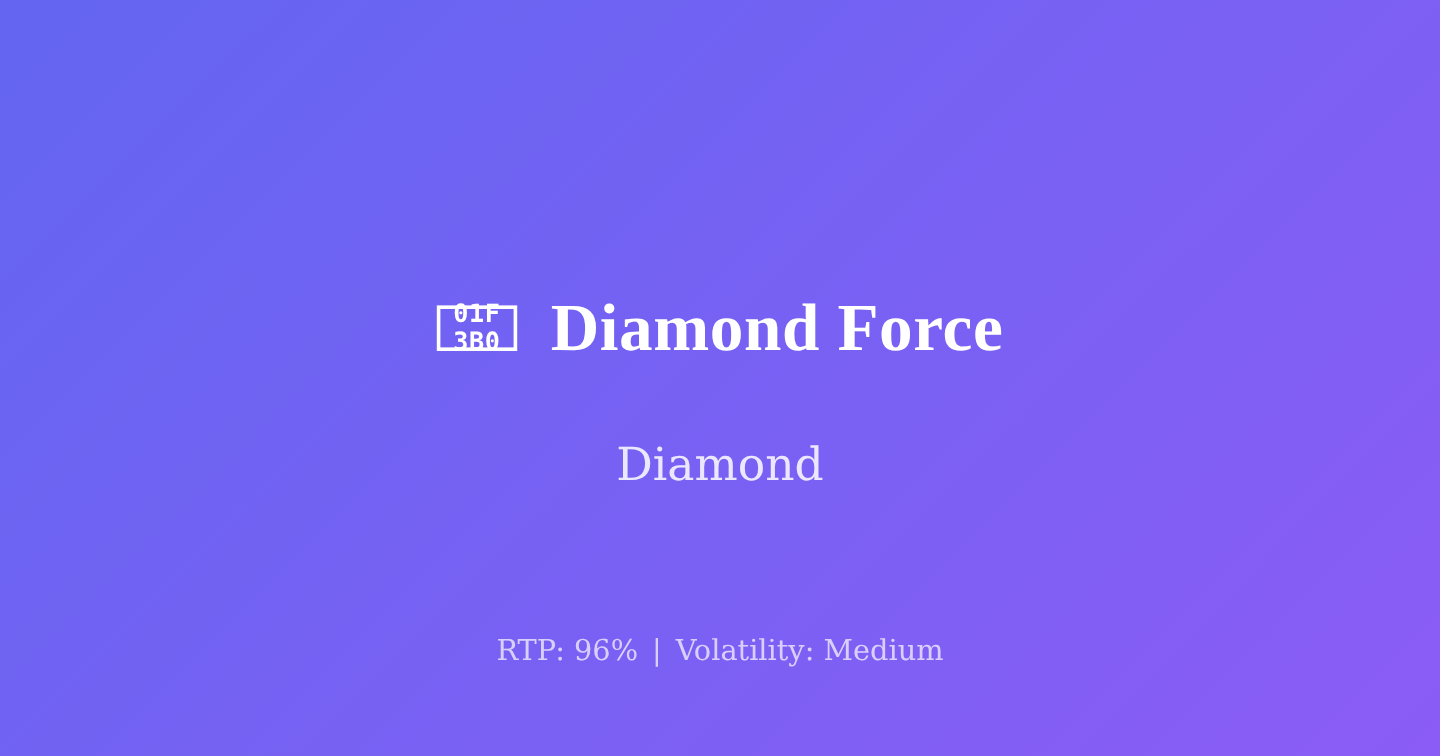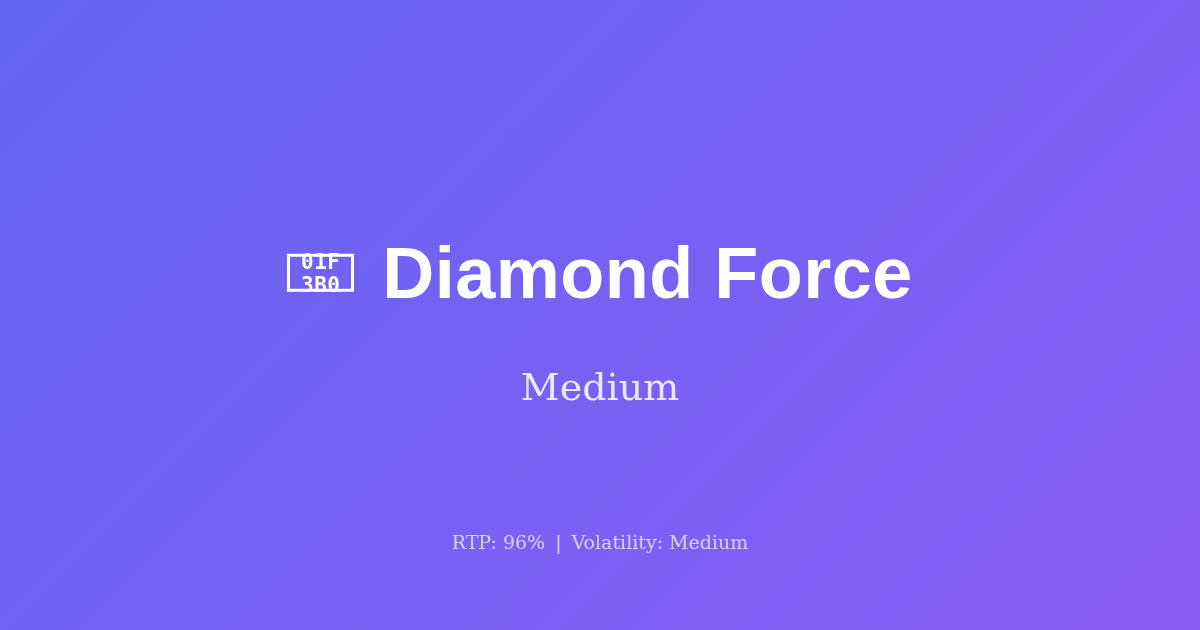--- a/index.html
+++ b/index.html
@@ -58,22 +58,22 @@
     padding: 1px 0 0 0;
     flex: 0 0 auto;
   }
   .tofu-row {
     display: block;
     height: 23px;
     line-height: 23px;
   }
 
   .page-title {
-    font-family: Liberation Sans, sans-serif;
-    font-size: 72px;
+    font-family: Liberation Serif, serif;
+    font-size: 56px;
     font-weight: 700;
     color: #ffffff;
     line-height: 1;
     letter-spacing: 0.5px;
   }
 
   
   .subtitle {
     position: absolute;
     left: 0;
@@ -90,21 +90,21 @@
 
   
   .meta {
     position: absolute;
     left: 0;
     right: 0;
     top: 542px;
     transform: translateY(-50%);
     text-align: center;
     font-family: "DejaVu Serif", "Liberation Serif", serif;
-    font-size: 19px;
+    font-size: 24px;
     font-weight: 400;
     color: rgba(255, 255, 255, 0.70);
     line-height: 1;
   }
   .meta-sep {
     padding: 0 4px;
   }
 </style>
 </head>
 <body>
@@ -114,21 +114,21 @@
   <div class="title-row">
 
     <span class="tofu">
       <span class="tofu-row">01F</span>
       <span class="tofu-row">3B0</span>
     </span>
 
     <h1 class="page-title">Diamond Force</h1>
   </div>
 
-  <div class="subtitle">Medium</div>
+  <div class="subtitle">Diamond</div>
 
   <div class="meta">
     <span>RTP: 96%</span>
     <span class="meta-sep">|</span>
     <span>Volatility: Medium</span>
   </div>
 
 </div>
 
 </body></html>

